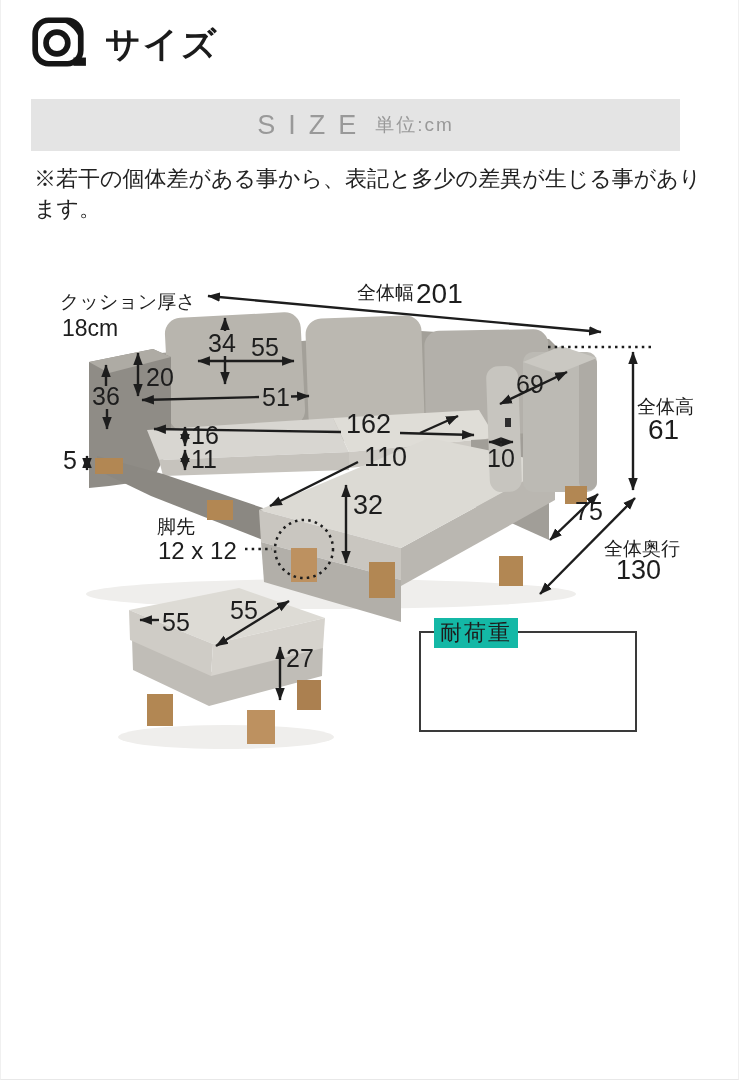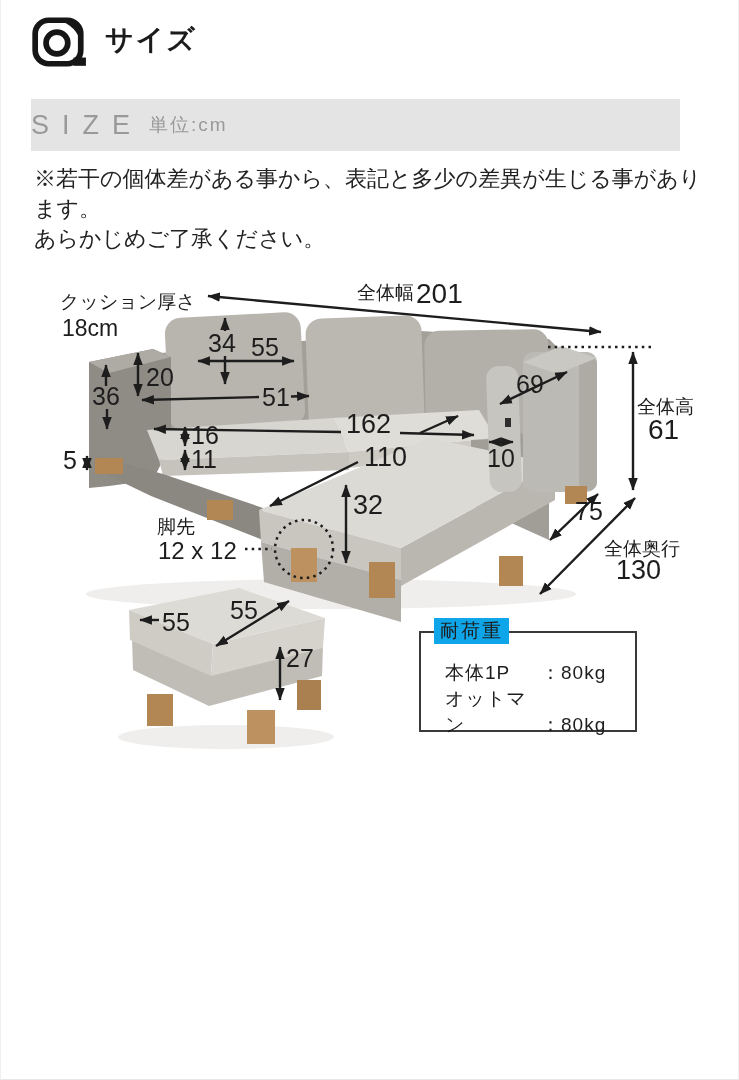--- a/index.html
+++ b/index.html
@@ -5,43 +5,43 @@
   html,body{margin:0;padding:0;}
   body{
     width:739px;height:1080px;position:relative;background:#ffffff;
     font-family:"Liberation Sans",sans-serif;color:#1d1d1d;overflow:hidden;
     border-left:1px solid #f0f0f0;border-right:1px solid #f0f0f0;border-bottom:1px solid #e8e8e8;
     box-sizing:border-box;
   }
   .abs{position:absolute;}
   
   .hdr-icon{left:29px;top:13px;width:58px;height:58px;}
-  .hdr-title{left:104px;top:21px;font-size:28px;font-weight:bold;letter-spacing:2px;color:#1b1b1b;}
+  .hdr-title{left:104px;top:21px;font-size:35px;font-weight:bold;letter-spacing:2px;color:#1b1b1b;}
   
   .size-bar{left:30px;top:99px;width:649px;height:52px;background:#e4e4e4;
-    display:flex;align-items:center;}
+    display:flex;align-items:center;justify-content:center;}
   .size-word{font-size:27px;letter-spacing:13px;color:#999999;font-weight:normal;}
   .size-unit{font-size:19px;color:#999999;margin-left:6px;letter-spacing:2px;}
   
   .disclaimer{left:33px;top:164px;width:685px;font-size:22px;line-height:30px;color:#222;}
   
   .diagram{left:0;top:0;width:739px;height:1080px;}
   .dim{stroke:#1d1d1d;stroke-width:2.4;fill:none;}
   .dot{stroke:#1d1d1d;stroke-width:2.5;fill:none;stroke-dasharray:2.5 4.2;}
   text{fill:#1d1d1d;font-family:"Liberation Sans",sans-serif;}
   .jp{font-size:19px;}
   .num{font-size:25px;}
   .numL{font-size:27px;}
   .numXL{font-size:28px;}
   .num23{font-size:23px;}
   .num24{font-size:24px;}
   
   .load-box{left:418px;top:631px;width:214px;height:97px;border:2px solid #3a3a3a;background:#fff;}
-  .load-title{position:absolute;top:-15px;left:13px;background:#0ea5e9;padding:0 6px;
-    font-size:19px;letter-spacing:2px;color:#1d1d1d;font-family:Liberation Mono, monospace;}
+  .load-title{position:absolute;top:-15px;left:13px;background:#14b8a6;padding:0 6px;
+    font-size:22px;letter-spacing:2px;color:#1d1d1d;font-family:Liberation Mono, monospace;}
   .load-rows{margin-top:27px;padding-left:24px;font-size:19px;line-height:26px;letter-spacing:1px;}
   .load-row .lbl{display:inline-block;width:96px;}
 </style>
 </head>
 <body>
 
 <svg class="abs hdr-icon" viewBox="0 0 56 56">
   <rect x="5" y="7" width="44" height="42" rx="13" fill="none" stroke="#161616" stroke-width="5.5"></rect>
   <path d="M27,7 L36,7 A13,13 0 0 1 49,20 L49,29 Q45,12 27,7 Z" fill="#161616"></path>
   <circle cx="26" cy="29" r="10.5" fill="none" stroke="#161616" stroke-width="5.5"></circle>
@@ -49,21 +49,20 @@
 </svg>
 <div class="abs hdr-title">サイズ</div>
 
 <div class="abs size-bar">
   <span class="size-word">SIZE</span>
   <span class="size-unit">単位:cm</span>
 </div>
 
 <div class="abs disclaimer">
   <div>※若干の個体差がある事から、表記と多少の差異が生じる事があります。</div>
-  <div>あらかじめご了承ください。</div>
 </div>
 
 <svg class="abs diagram" viewBox="0 0 739 1080">
   <defs>
     <marker id="ah" viewBox="0 0 12 10" markerWidth="13" markerHeight="11" refX="11" refY="5" orient="auto-start-reverse" markerUnits="userSpaceOnUse">
       <path d="M0,0.6 L11.6,5 L0,9.4 Z" fill="#1d1d1d"></path>
     </marker>
   </defs>
 
   <g>
@@ -233,21 +232,13 @@
   </g>
 
   <g>
     <line class="dim" x1="279" y1="647" x2="279" y2="700" marker-start="url(#ah)" marker-end="url(#ah)"></line>
     <text class="num" x="285" y="667">27</text>
   </g>
 </svg>
 
 <div class="abs load-box">
   <span class="load-title">耐荷重</span>
-  <div class="load-rows">
-    <div class="load-row">
-      <span class="lbl">本体1P</span><span>：</span><span>80kg</span>
-    </div>
-    <div class="load-row">
-      <span class="lbl">オットマン</span><span>：</span><span>80kg</span>
-    </div>
-  </div>
 </div>
 
 </body></html>

